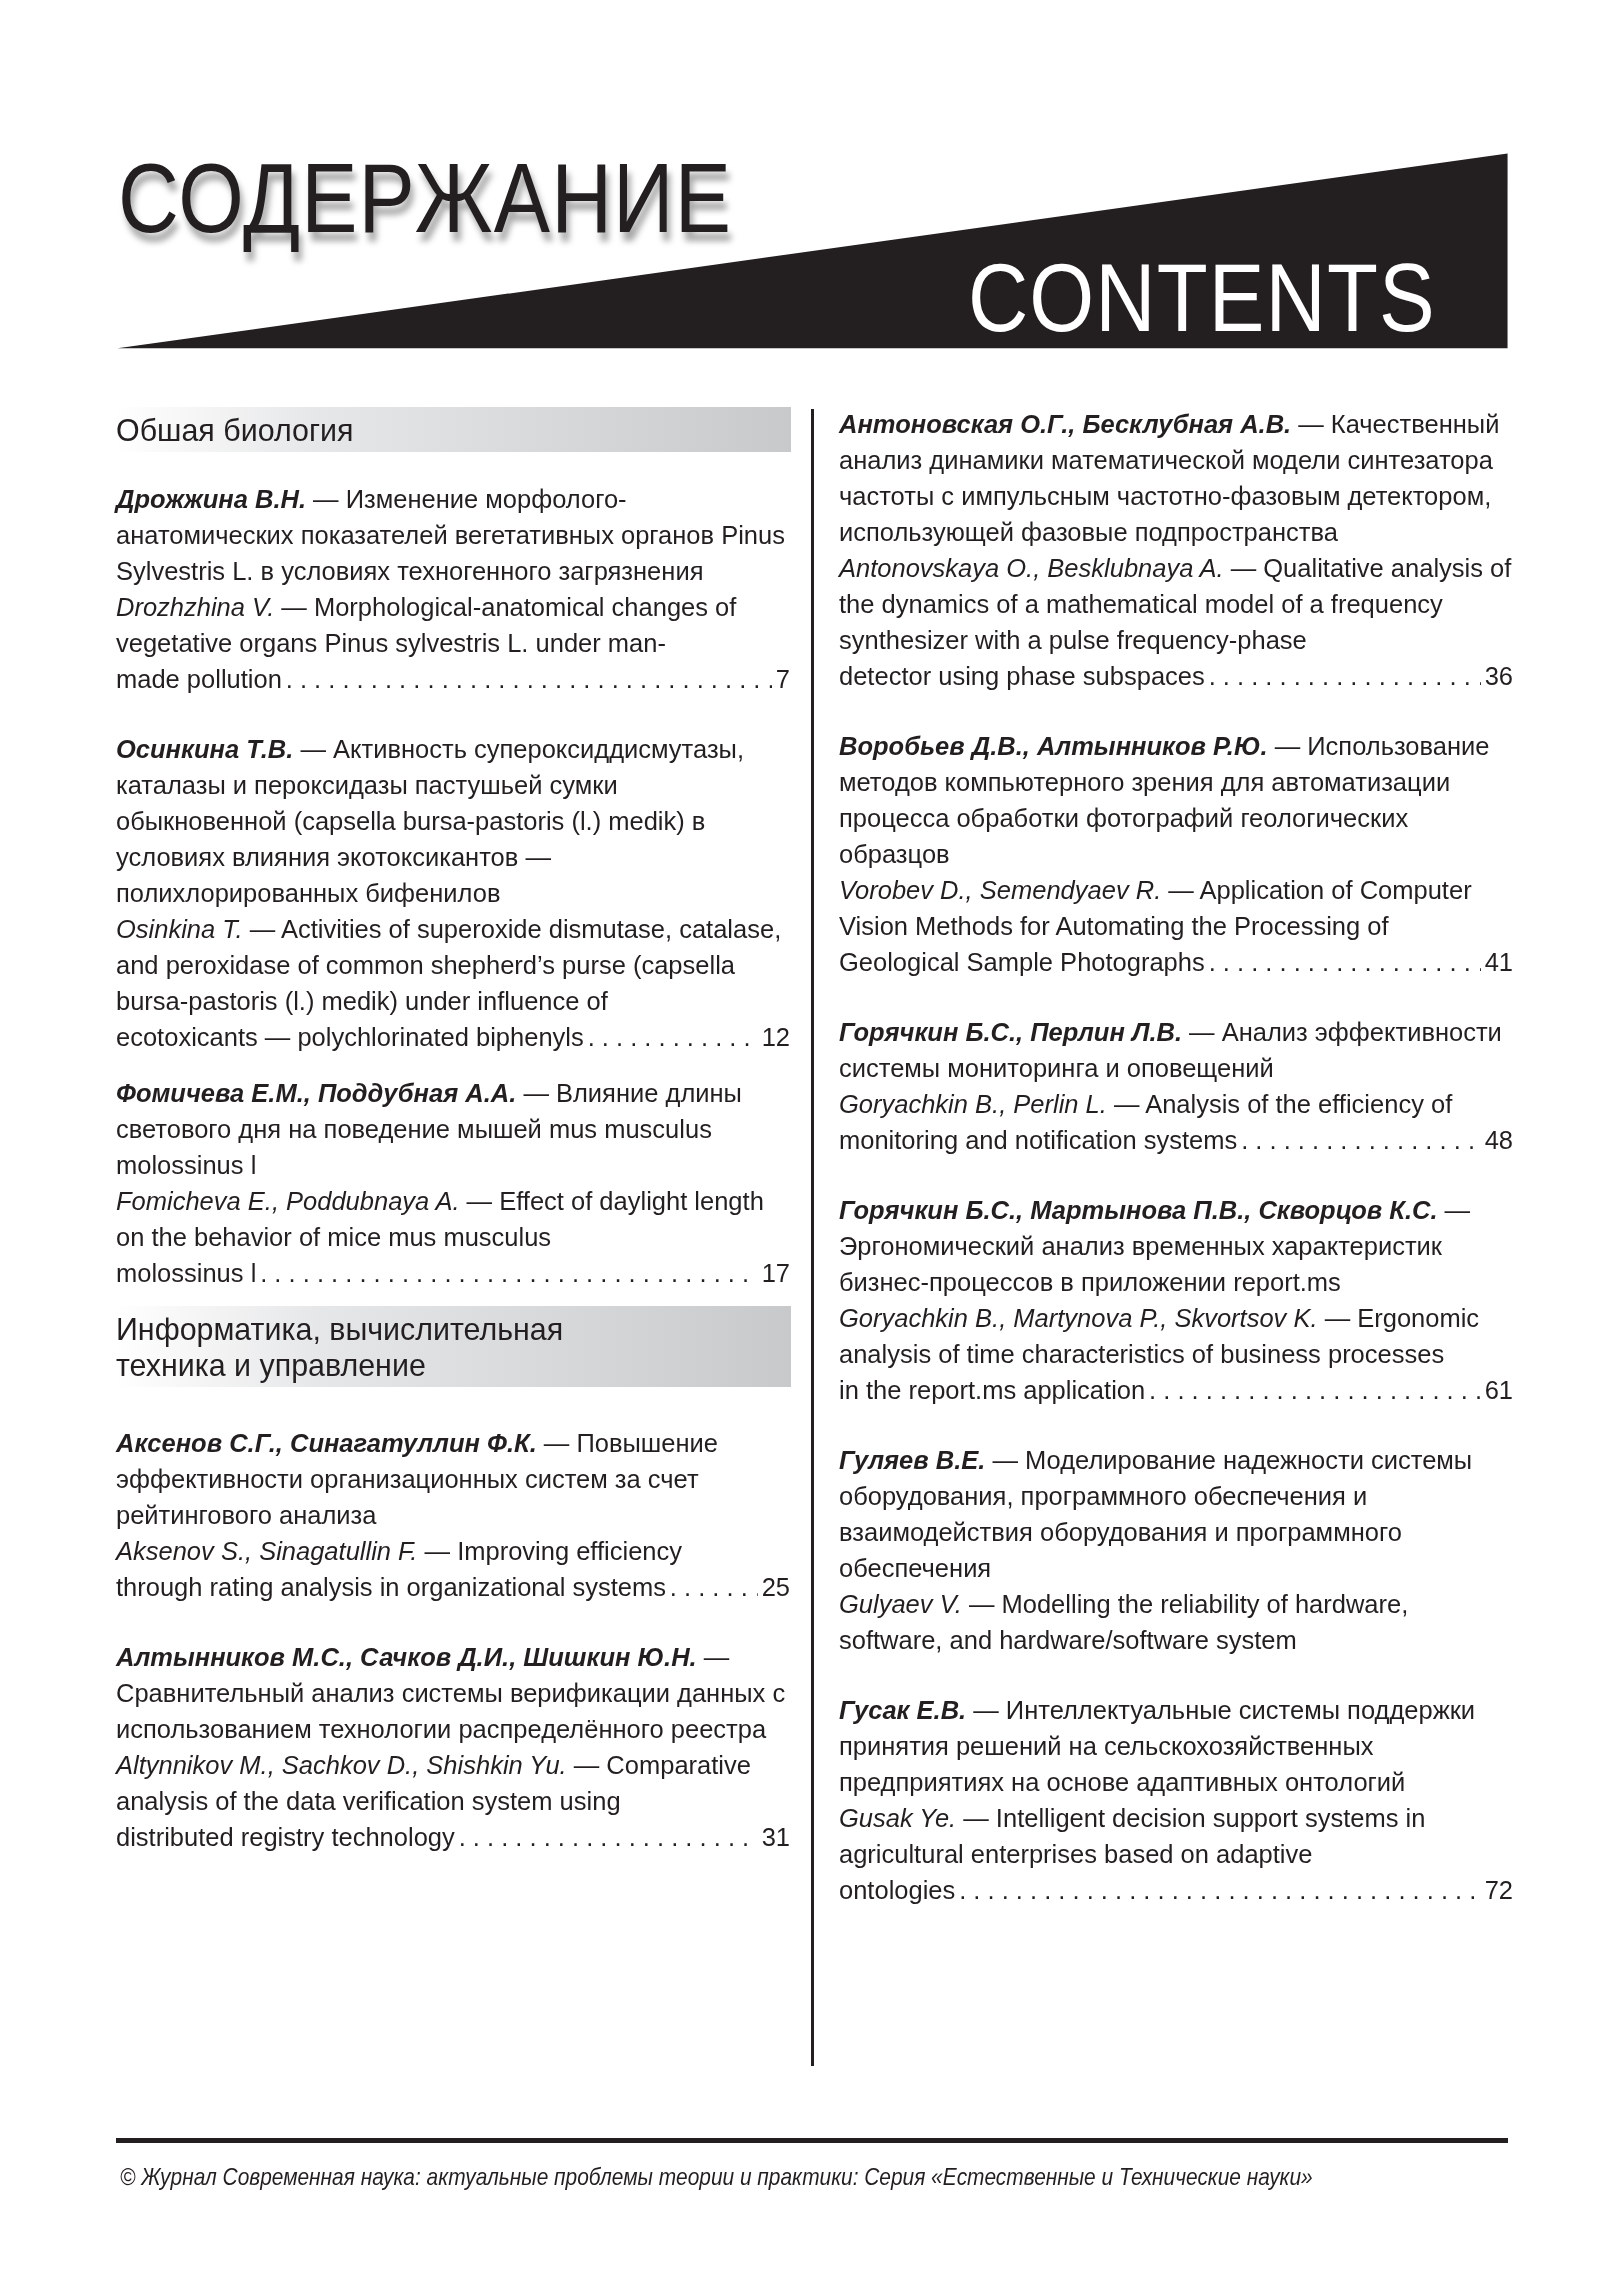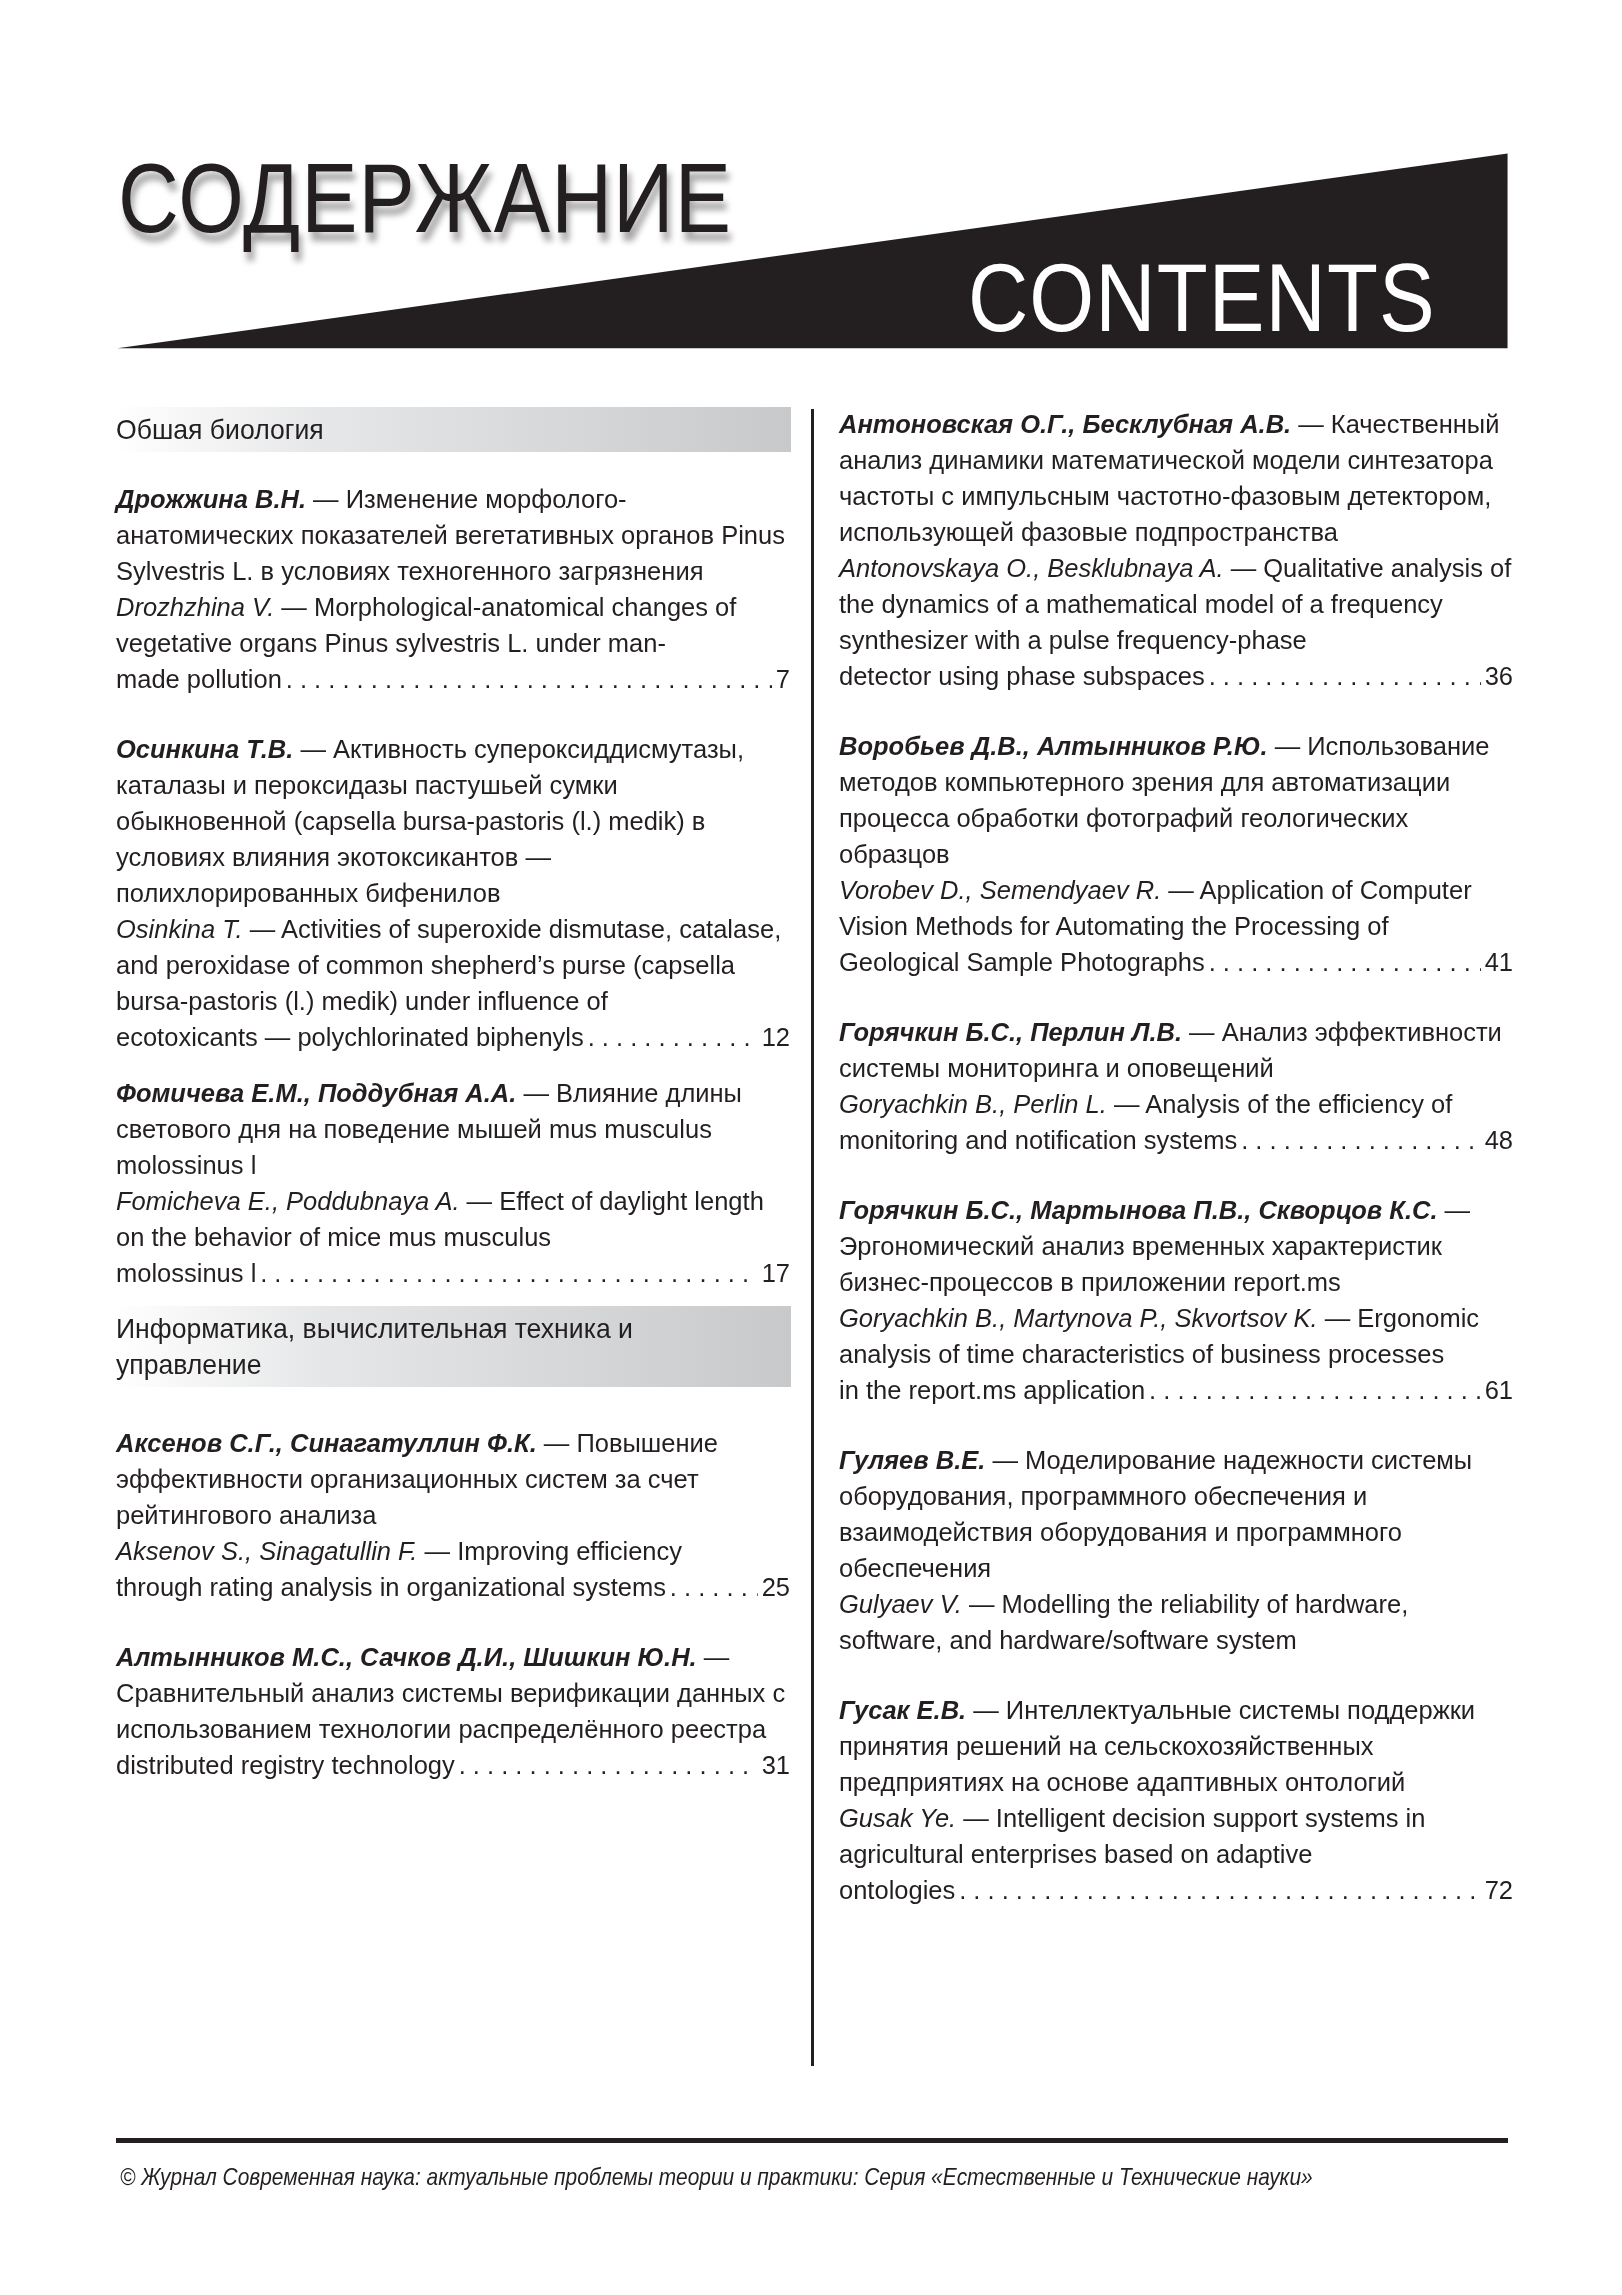--- a/index.html
+++ b/index.html
@@ -18,21 +18,21 @@
               letter-spacing: 1.3px; white-space: nowrap; }
 
   
   .col { position: absolute; top: 406px; }
   .col-left { left: 116px; width: 674px; }
   .col-right { left: 839px; width: 674px; }
   .divider { position: absolute; left: 811px; top: 409px; width: 2.6px; height: 1657px; background: #231f20; }
 
   .section-bar { width: 675px; padding: 5.2px 0 3.9px 1.3px; margin-left: -1.3px;
                  background: linear-gradient(to right, #ffffff 0%, #e6e7e8 30%, #c8c9cb 100%);
-                 font-size: 28px; line-height: 36px; font-weight: normal; color: #231f20;
+                 font-size: 32px; line-height: 36px; font-weight: normal; color: #231f20;
                  transform-origin: left top; }
   .section-bar .txt { display: inline-block; transform: scaleX(0.95); transform-origin: left center; }
 
   .entry { font-size: 25.5px; line-height: 36px; color: #231f20; }
   .entry p { margin: 0; }
   .entry .authors-ru { font-weight: bold; font-style: italic; }
   .entry .authors-en { font-style: italic; }
   .entry .lastline { display: flex; align-items: baseline; white-space: nowrap; }
   .entry .lastline .leader { flex: 1; overflow: hidden; margin: 0 3.9px; letter-spacing: 3.9px; }
   .entry .lastline .leader::before { content: ". . . . . . . . . . . . . . . . . . . . . . . . . . . . . . . . . . . . . . . . . . . . . . . . . . . . . . . . . . . . . . . . . . . . . . . . . . . . . . . . . . . ."; letter-spacing: 0; white-space: nowrap; }
@@ -100,20 +100,21 @@
     <p><span class="authors-en">Aksenov S., Sinagatullin F.</span><span> — Improving efficiency</span></p>
     <div class="lastline">
         <span>through rating analysis in organizational systems</span>
         <span class="leader"></span>
         <span class="page">25</span>
       </div>
   </div>
 
   <div class="entry" style="margin-top:34px;">
     <p><span class="authors-ru">Алтынников М.С., Сачков Д.И., Шишкин Ю.Н.</span><span> — Сравнительный анализ системы верификации данных с использованием технологии распределённого реестра</span></p>
+    <p><span class="authors-en">Altynnikov M., Sachkov D., Shishkin Yu.</span><span> — Comparative analysis of the data verification system using</span></p>
     <div class="lastline">
         <span>distributed registry technology</span>
         <span class="leader"></span>
         <span class="page">31</span>
       </div>
   </div>
 </div>
 
 <div class="divider"></div>
 

